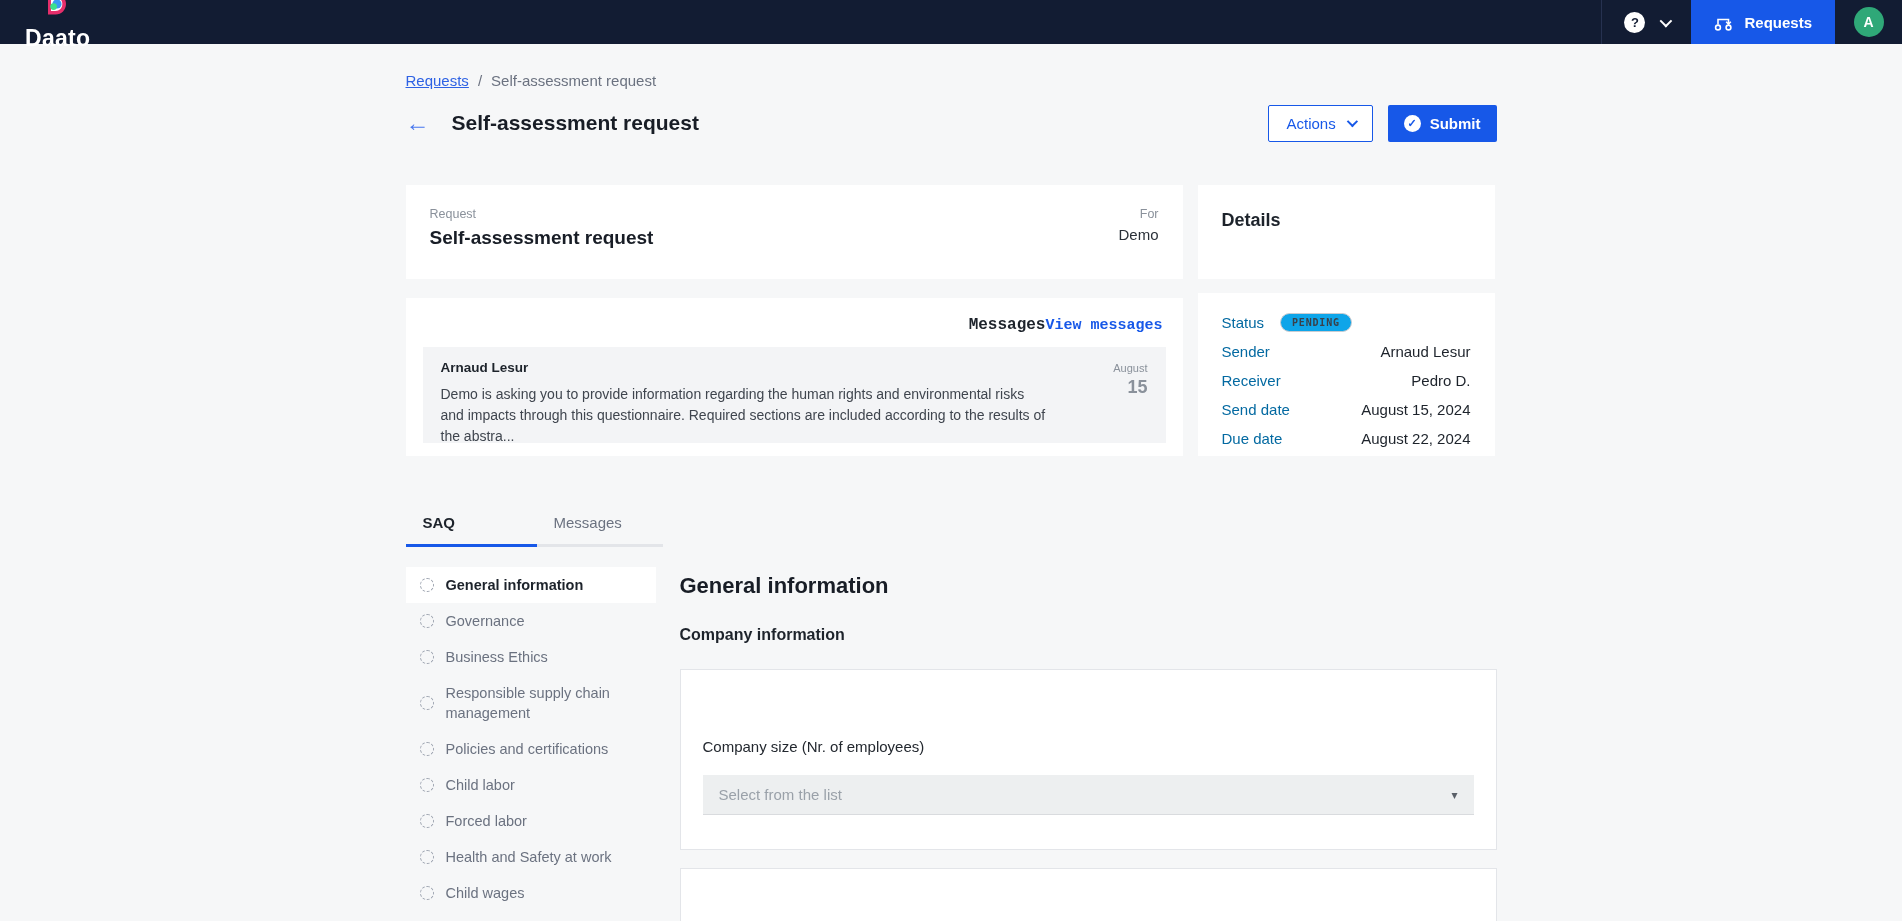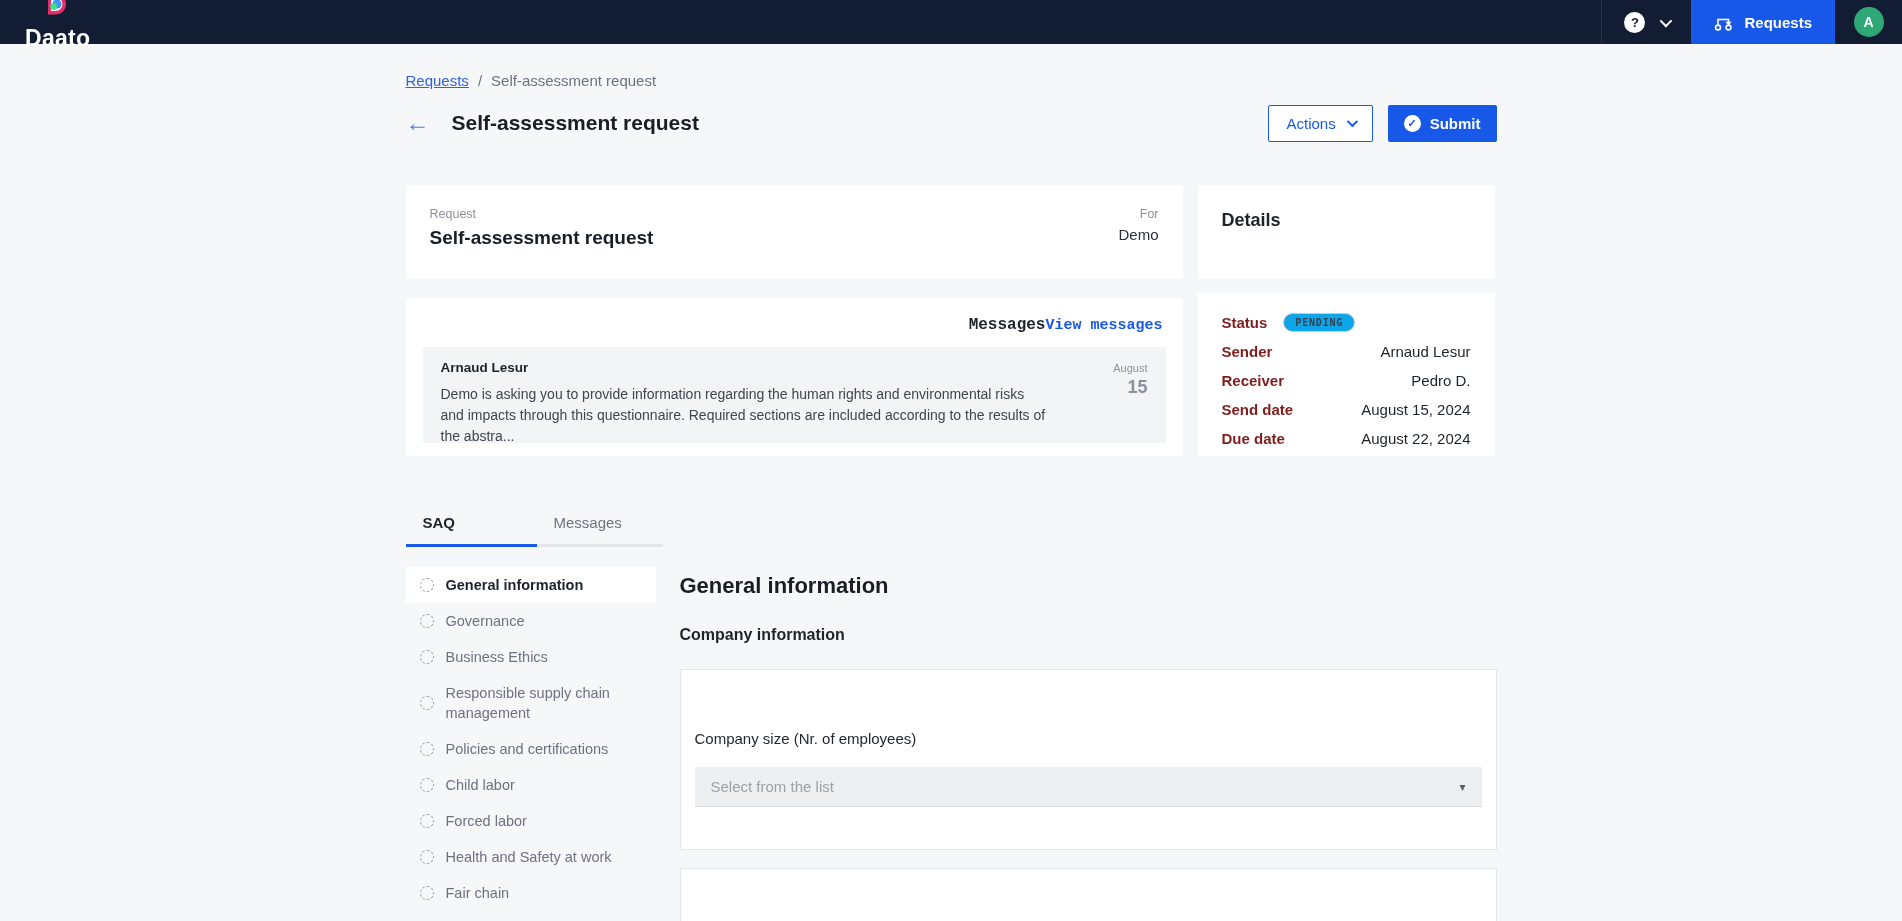--- a/index.html
+++ b/index.html
@@ -62,21 +62,21 @@
   .msg-main { flex:1; padding-right:28px; }
   .msg-sender { font-size:13.5px; font-weight:700; }
   .msg-body { margin-top:9px; font-size:14px; line-height:21px; color:#3F454E; }
   .msg-date { text-align:right; color:#8A919B; padding-top:2px; }
   .msg-month { font-size:11px;margin-left:40px; }
   .msg-day { font-size:18px; font-weight:700; margin-top:3px; }
   .details-title-card { height:94px; padding:25px 24px; }
   .details-title { font-size:18px; font-weight:700; }
   .details-fields-card { margin-top:14px; height:163px; padding:15px 24px; }
   .detail-row { display:flex; align-items:center; height:29px; font-size:15px; }
-  .detail-label { color:#7f1d1d;font-weight:bold; }
+  .detail-label { color:#0369a1; }
   .detail-value { margin-left:auto; color:#1D232B; }
   .status-badge { margin-left:16px; background:#0ea5e9; border:1px solid #C9CCD1; border-radius:11px;
     padding:3px 11px; font-family:"DejaVu Sans Mono", monospace; font-size:10px; font-weight:700;
     letter-spacing:.8px; color:#3A4049; }
   
   .tabs { display:flex; margin-top:52px; }
   .tab { padding:6px 0 13px 17px; font-size:15px; color:#6B7280; border-bottom:3px solid #E3E5E9; cursor:pointer; }
   .tab-saq { width:131px; }
   .tab-guidance { width:126px; }
   .tab.active { color:#1D232B; font-weight:700; border-bottom-color:#1758E8; }
@@ -84,21 +84,21 @@
   .bottom-grid { display:flex; margin-top:20px; }
   .sidebar { width:250px; flex:none; }
   .side-item { display:flex; align-items:center; padding:8px 14px; font-size:14.5px; color:#6B7280;
     line-height:20px; cursor:pointer; }
   .side-item.active { background:#fff; color:#1D232B; font-weight:700; }
   .dashed-circle { width:14px; height:14px; border:1.5px dashed #9CA3AF; border-radius:50%;
     margin-right:12px; flex:none; }
   .main-col { flex:1; margin-left:24px; }
   .content-heading { font-size:22px; font-weight:700; margin-top:6px; color:#181D26; }
   .content-subheading { font-size:16px; font-weight:700; margin-top:27px; }
-  .question-card { background:#fff; border:1px solid #E3E5E9; margin-top:25px; padding:14px; }
+  .question-card { background:#fff; border:1px solid #E3E5E9; margin-top:25px; padding:22px; }
   .question-card.first { height:181px; }
   .q-label { margin-top:46px; font-size:15px; color:#23282F; }
   .select-field { margin-top:20px; height:40px; background:#EDEFF0; border-bottom:1px solid #D9DBDE;
     display:flex; align-items:center; padding:0 16px; font-size:15px; color:#9AA1A9; cursor:pointer; }
   .select-caret { margin-left:auto; color:#5A6068; font-size:12px; }
   .question-card.partial { margin-top:18px; height:300px; }
 </style>
 </head>
 <body>
 
@@ -254,21 +254,21 @@
       <div class="side-item">
         <span class="dashed-circle"></span>
         <span>Forced labor</span>
       </div>
       <div class="side-item">
         <span class="dashed-circle"></span>
         <span>Health and Safety at work</span>
       </div>
       <div class="side-item">
         <span class="dashed-circle"></span>
-        <span>Fair chain</span>
+        <span>Child wages</span>
       </div>
     </div>
 
     <div class="main-col">
       <h2 class="content-heading" style="margin:6px 0 0;">General information</h2>
       <h3 class="content-subheading" style="margin:27px 0 0;">Company information</h3>
 
       <div class="question-card first">
         <div class="q-label">Company size (Nr. of employees)</div>
         <div class="select-field">

